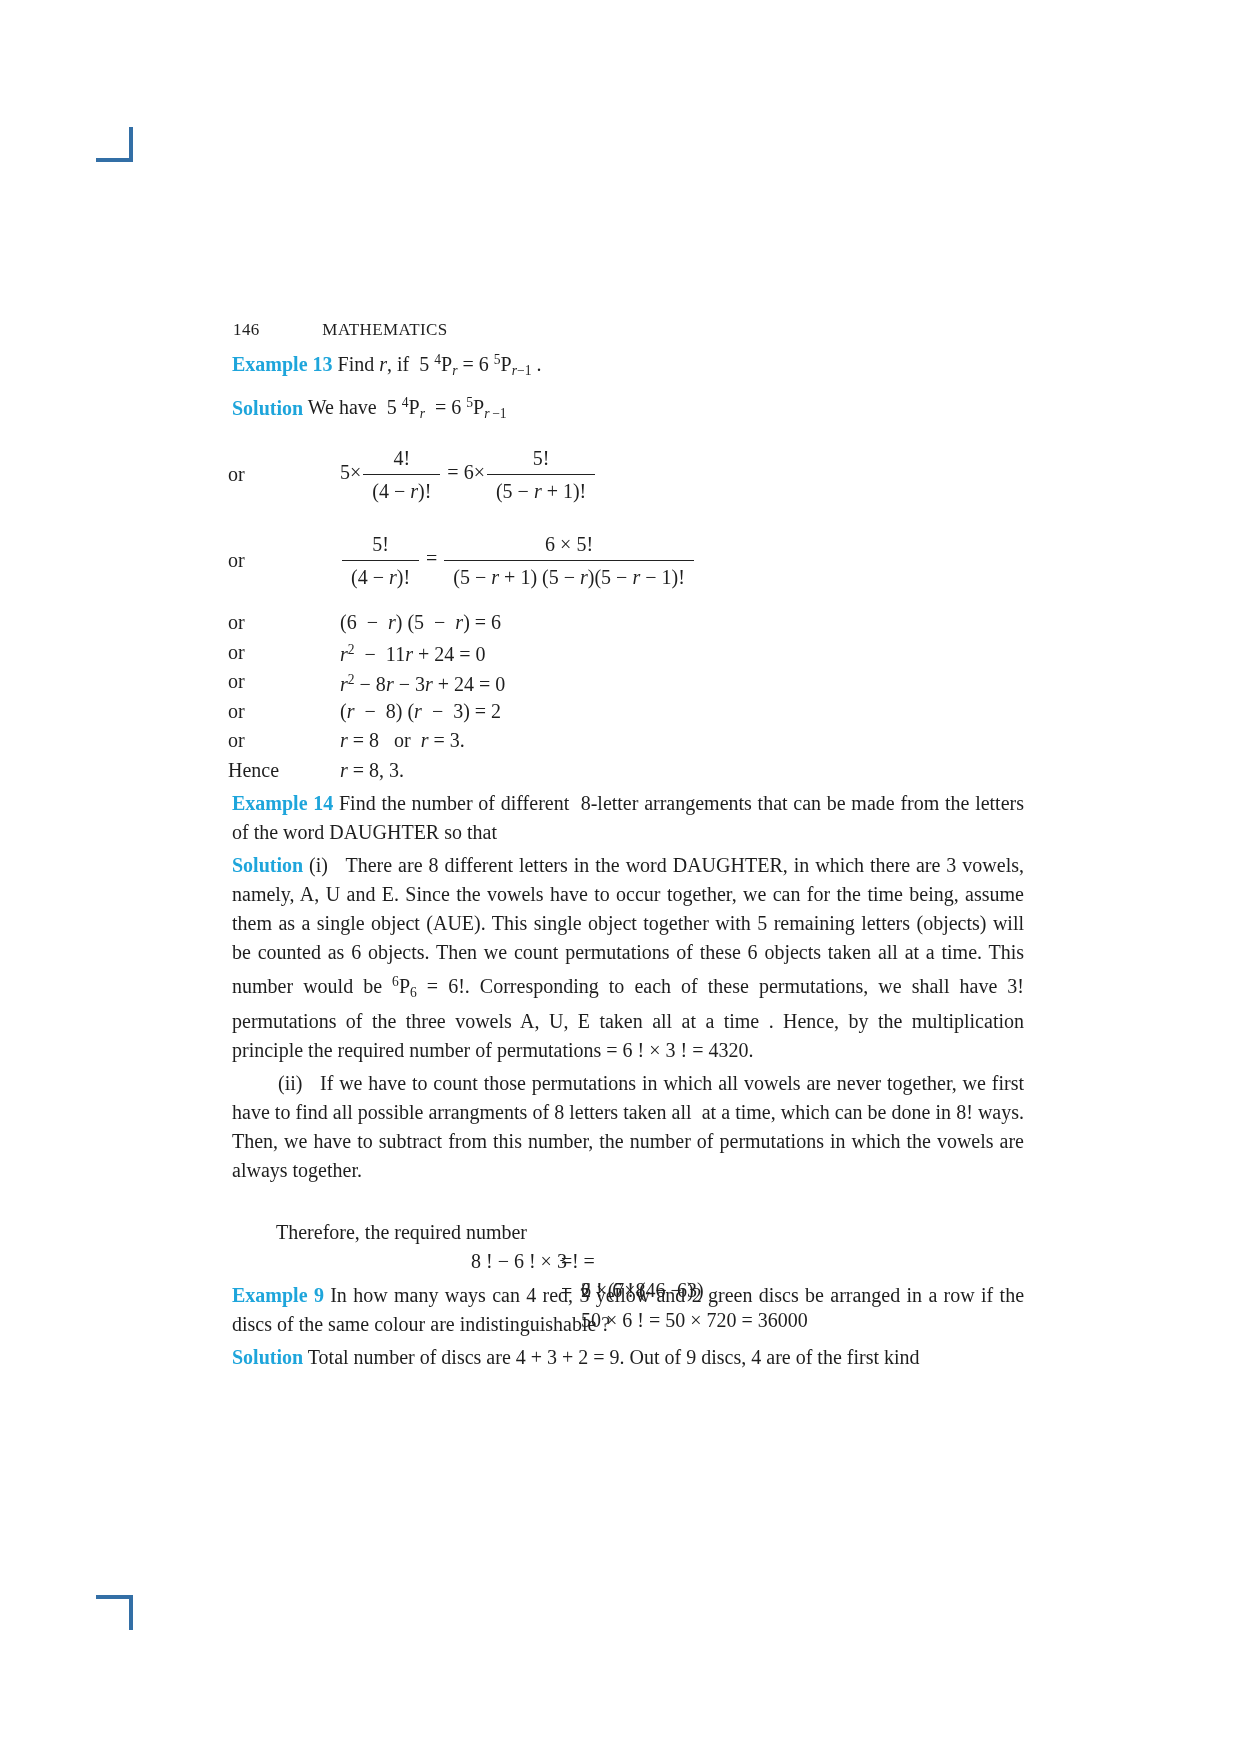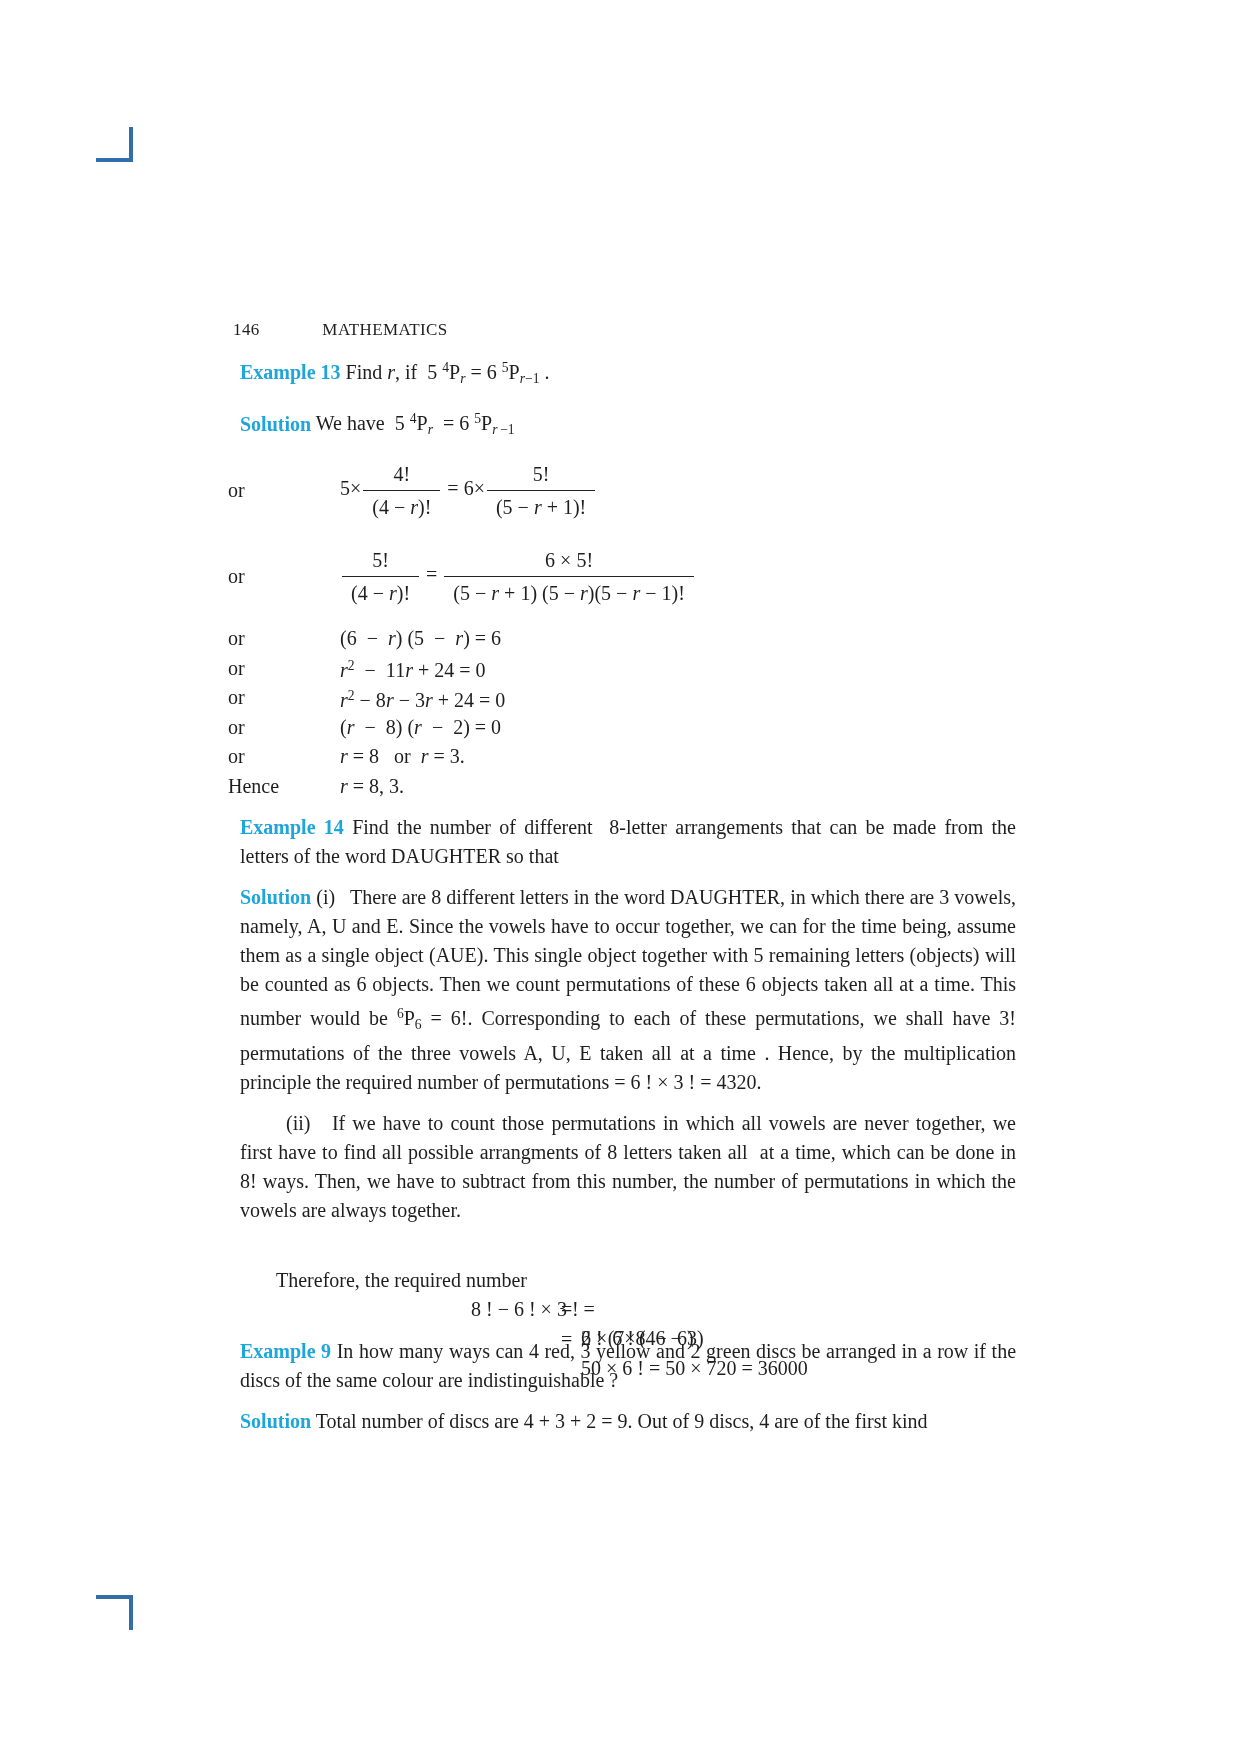--- a/index.html
+++ b/index.html
@@ -13,21 +13,21 @@
     font-family:"Liberation Serif","DejaVu Serif",serif;color:var(--ink);
     overflow:hidden;
   }
   .content{
     position:absolute;left:228px;top:318px;width:800px;
     font-size:20px;line-height:29px;
   }
   .header{font-size:17px;line-height:23px;letter-spacing:.4px;}
   .header .pgnum{display:inline-block;margin-left:5px;}
   .header .book{display:inline-block;margin-left:58px;}
-  p.para{margin:12px;text-align:justify;}
+  p.para{margin:4px;text-align:justify;}
   .lbl{color:var(--heading-blue);font-weight:bold;}
   .it{font-style:italic;}
   .sup{font-size:.68em;vertical-align:.5em;}
   .sub{font-size:.68em;vertical-align:-.28em;}
   .mt-ex13{margin-top:26px;}
   .mt-sol13{margin-top:22px;}
   
   .step{display:flex;align-items:center;white-space:pre;}
   .step-label{flex:none;width:112px;}
   .step-math{white-space:pre;}
@@ -108,21 +108,21 @@
   <div class="step step-line">
     <span class="step-label">or</span>
     <span class="step-math"><span class="it">r</span><span class="sup">2</span><span>  −  11</span><span class="it">r</span><span> + 24 = 0</span></span>
   </div>
   <div class="step step-line">
     <span class="step-label">or</span>
     <span class="step-math"><span class="it">r</span><span class="sup">2</span><span> − 8</span><span class="it">r</span><span> − 3</span><span class="it">r</span><span> + 24 = 0</span></span>
   </div>
   <div class="step step-line">
     <span class="step-label">or</span>
-    <span class="step-math"><span>(</span><span class="it">r</span><span>  −  8) (</span><span class="it">r</span><span>  −  2) = 0</span></span>
+    <span class="step-math"><span>(</span><span class="it">r</span><span>  −  8) (</span><span class="it">r</span><span>  −  3) = 2</span></span>
   </div>
   <div class="step step-line">
     <span class="step-label">or</span>
     <span class="step-math"><span class="it">r</span><span> = 8   or  </span><span class="it">r</span><span> = 3.</span></span>
   </div>
   <div class="step step-line">
     <span class="step-label">Hence</span>
     <span class="step-math"><span class="it">r</span><span> = 8, 3.</span></span>
   </div>
 

